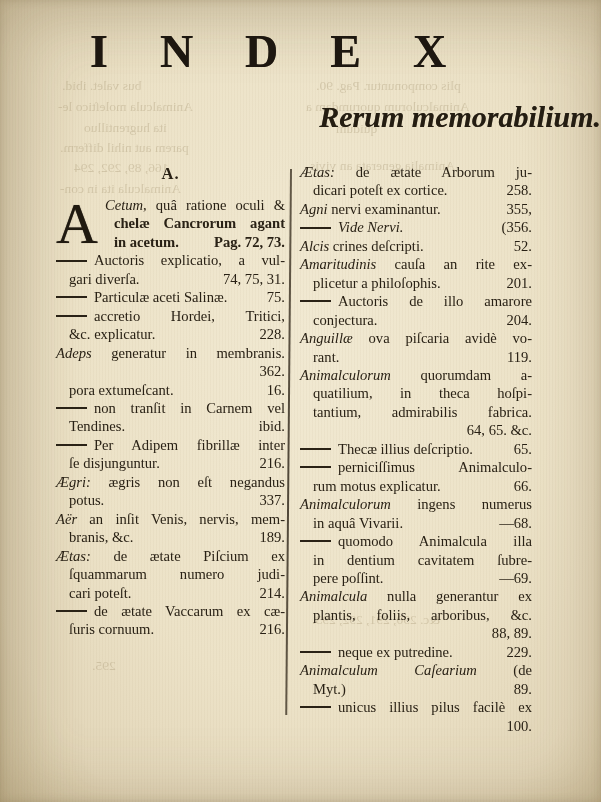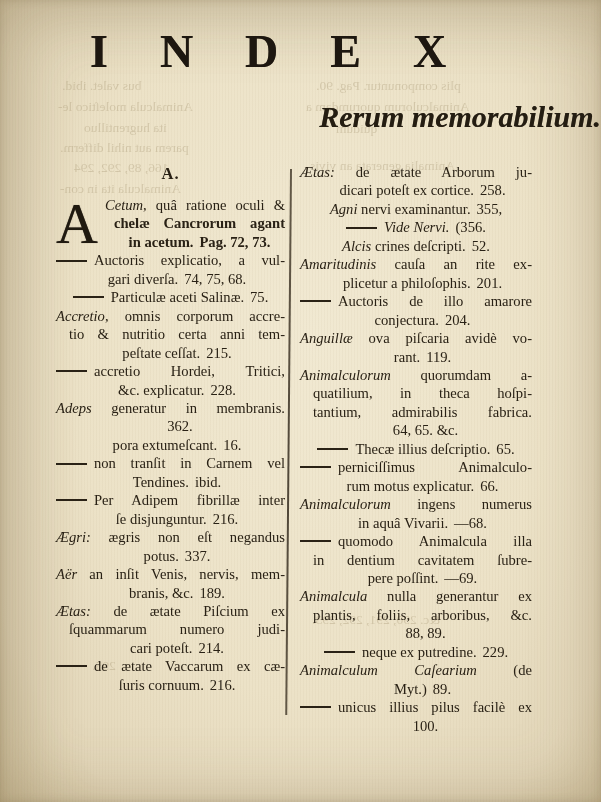--- a/index.html
+++ b/index.html
@@ -53,21 +53,21 @@
   .col-left{left:56px;top:165px;width:229px;}
   .col-right{left:300px;top:163px;width:232px;}
   .col-header{
     text-align:center;font-size:16.5px;font-weight:600;
     letter-spacing:1px;margin-bottom:13px;line-height:18px;
   }
   .entry{position:relative;}
   .line{display:block;min-height:18.45px;}
   .line.cont{padding-left:13px;}
   .line.fill .t{display:block;text-align:justify;text-align-last:justify;}
-  .line.has-n{display:flex;justify-content:center;align-items:baseline;}
+  .line.has-n{display:flex;justify-content:space-between;align-items:baseline;}
   .line.has-n .t{flex:0 1 auto;}
   .line.has-n .n{flex:0 0 auto;white-space:nowrap;padding-left:6px;}
   .it{font-style:italic;}
   .dash{
     display:inline-block;width:31px;height:0;
     border-top:2.2px solid #2a2216;
     vertical-align:middle;margin:0 7px 3px 0;
   }
   .entry.dc .line{margin-left:49px;}
   .entry.dc .line.cont{padding-left:9px;font-weight:bold;}
@@ -119,43 +119,31 @@
             <span class="t"><span>in acetum.</span></span>
             <span class="n">Pag. 72, 73.</span>
           </div>
         </div>
         <div class="entry">
           <div class="line fill">
             <span class="t"><span class="dash"></span><span>Auctoris explicatio, a vul-</span></span>
           </div>
           <div class="line cont has-n">
             <span class="t"><span>gari diverſa.</span></span>
-            <span class="n">74, 75, 68.</span>
+            <span class="n">74, 75, 31.</span>
           </div>
         </div>
         <div class="entry">
           <div class="line has-n">
             <span class="t"><span class="dash"></span><span>Particulæ aceti Salinæ.</span></span>
             <span class="n">75.</span>
           </div>
         </div>
         <div class="entry">
           <div class="line fill">
-            <span class="t"><span class="it">Accretio</span><span>, omnis corporum accre-</span></span>
-          </div>
-          <div class="line cont fill">
-            <span class="t"><span>tio &amp; nutritio certa anni tem-</span></span>
-          </div>
-          <div class="line cont has-n">
-            <span class="t"><span>peſtate ceſſat.</span></span>
-            <span class="n">215.</span>
-          </div>
-        </div>
-        <div class="entry">
-          <div class="line fill">
             <span class="t"><span class="dash"></span><span>accretio Hordei, Tritici,</span></span>
           </div>
           <div class="line cont has-n">
             <span class="t"><span>&amp;c. explicatur.</span></span>
             <span class="n">228.</span>
           </div>
         </div>
         <div class="entry">
           <div class="line fill">
             <span class="t"><span class="it">Adeps</span><span> generatur in membranis.</span></span>

